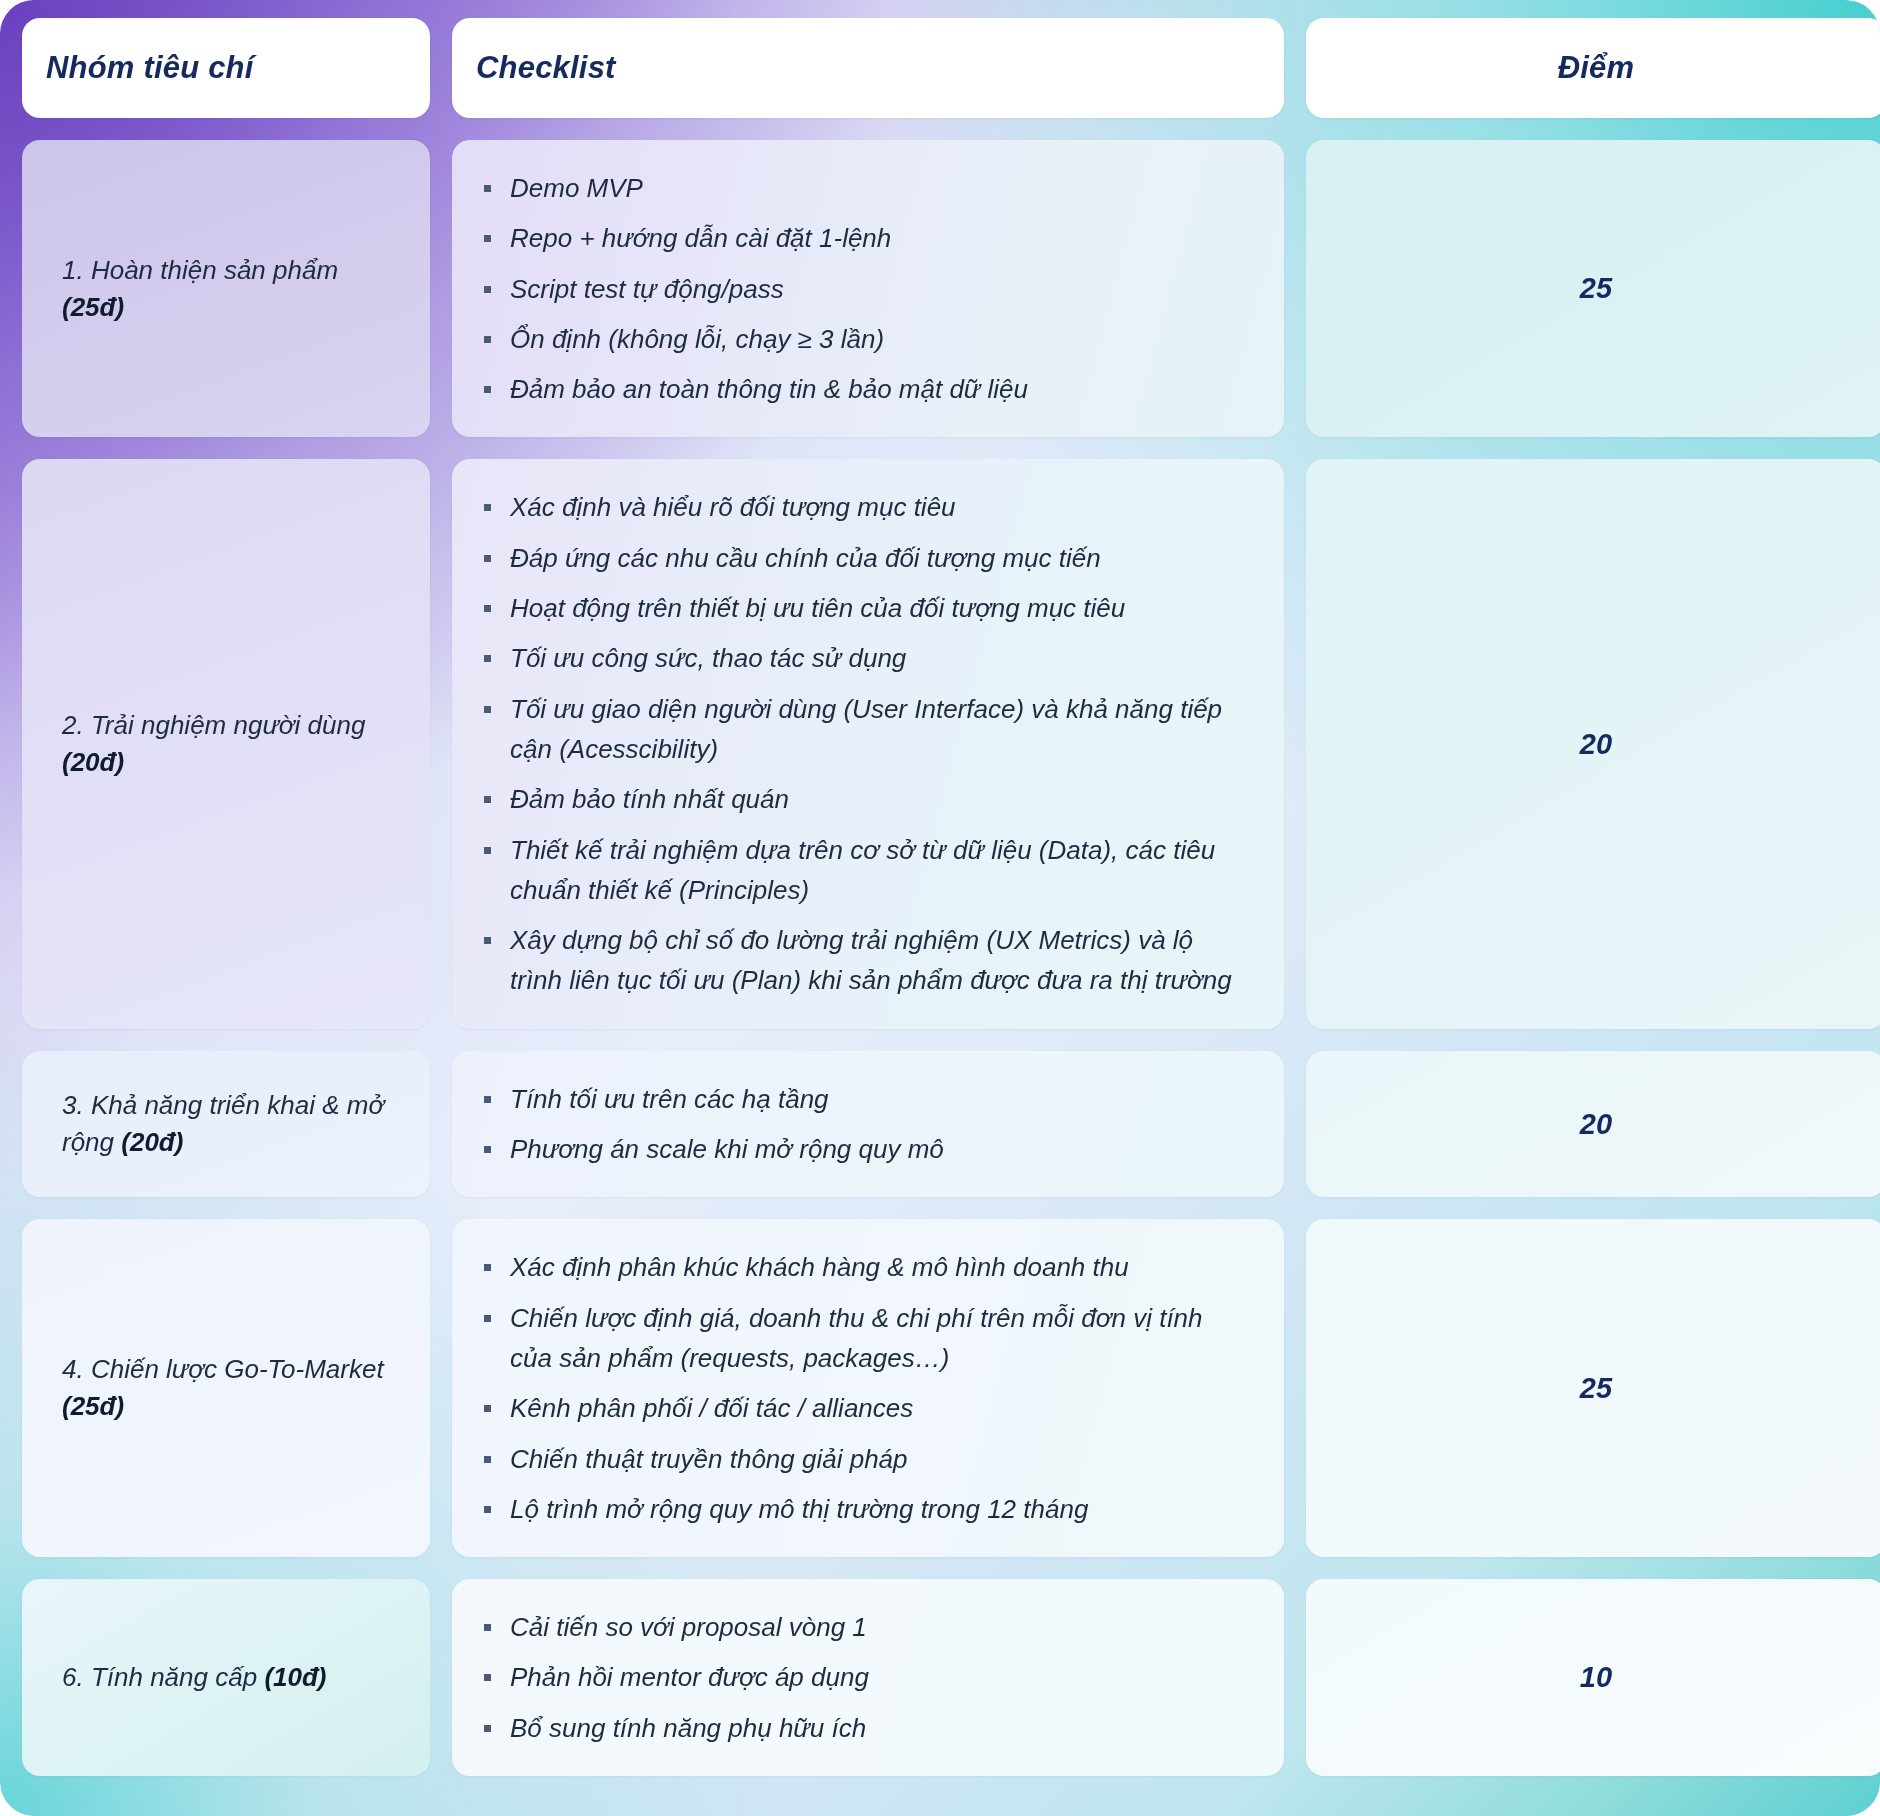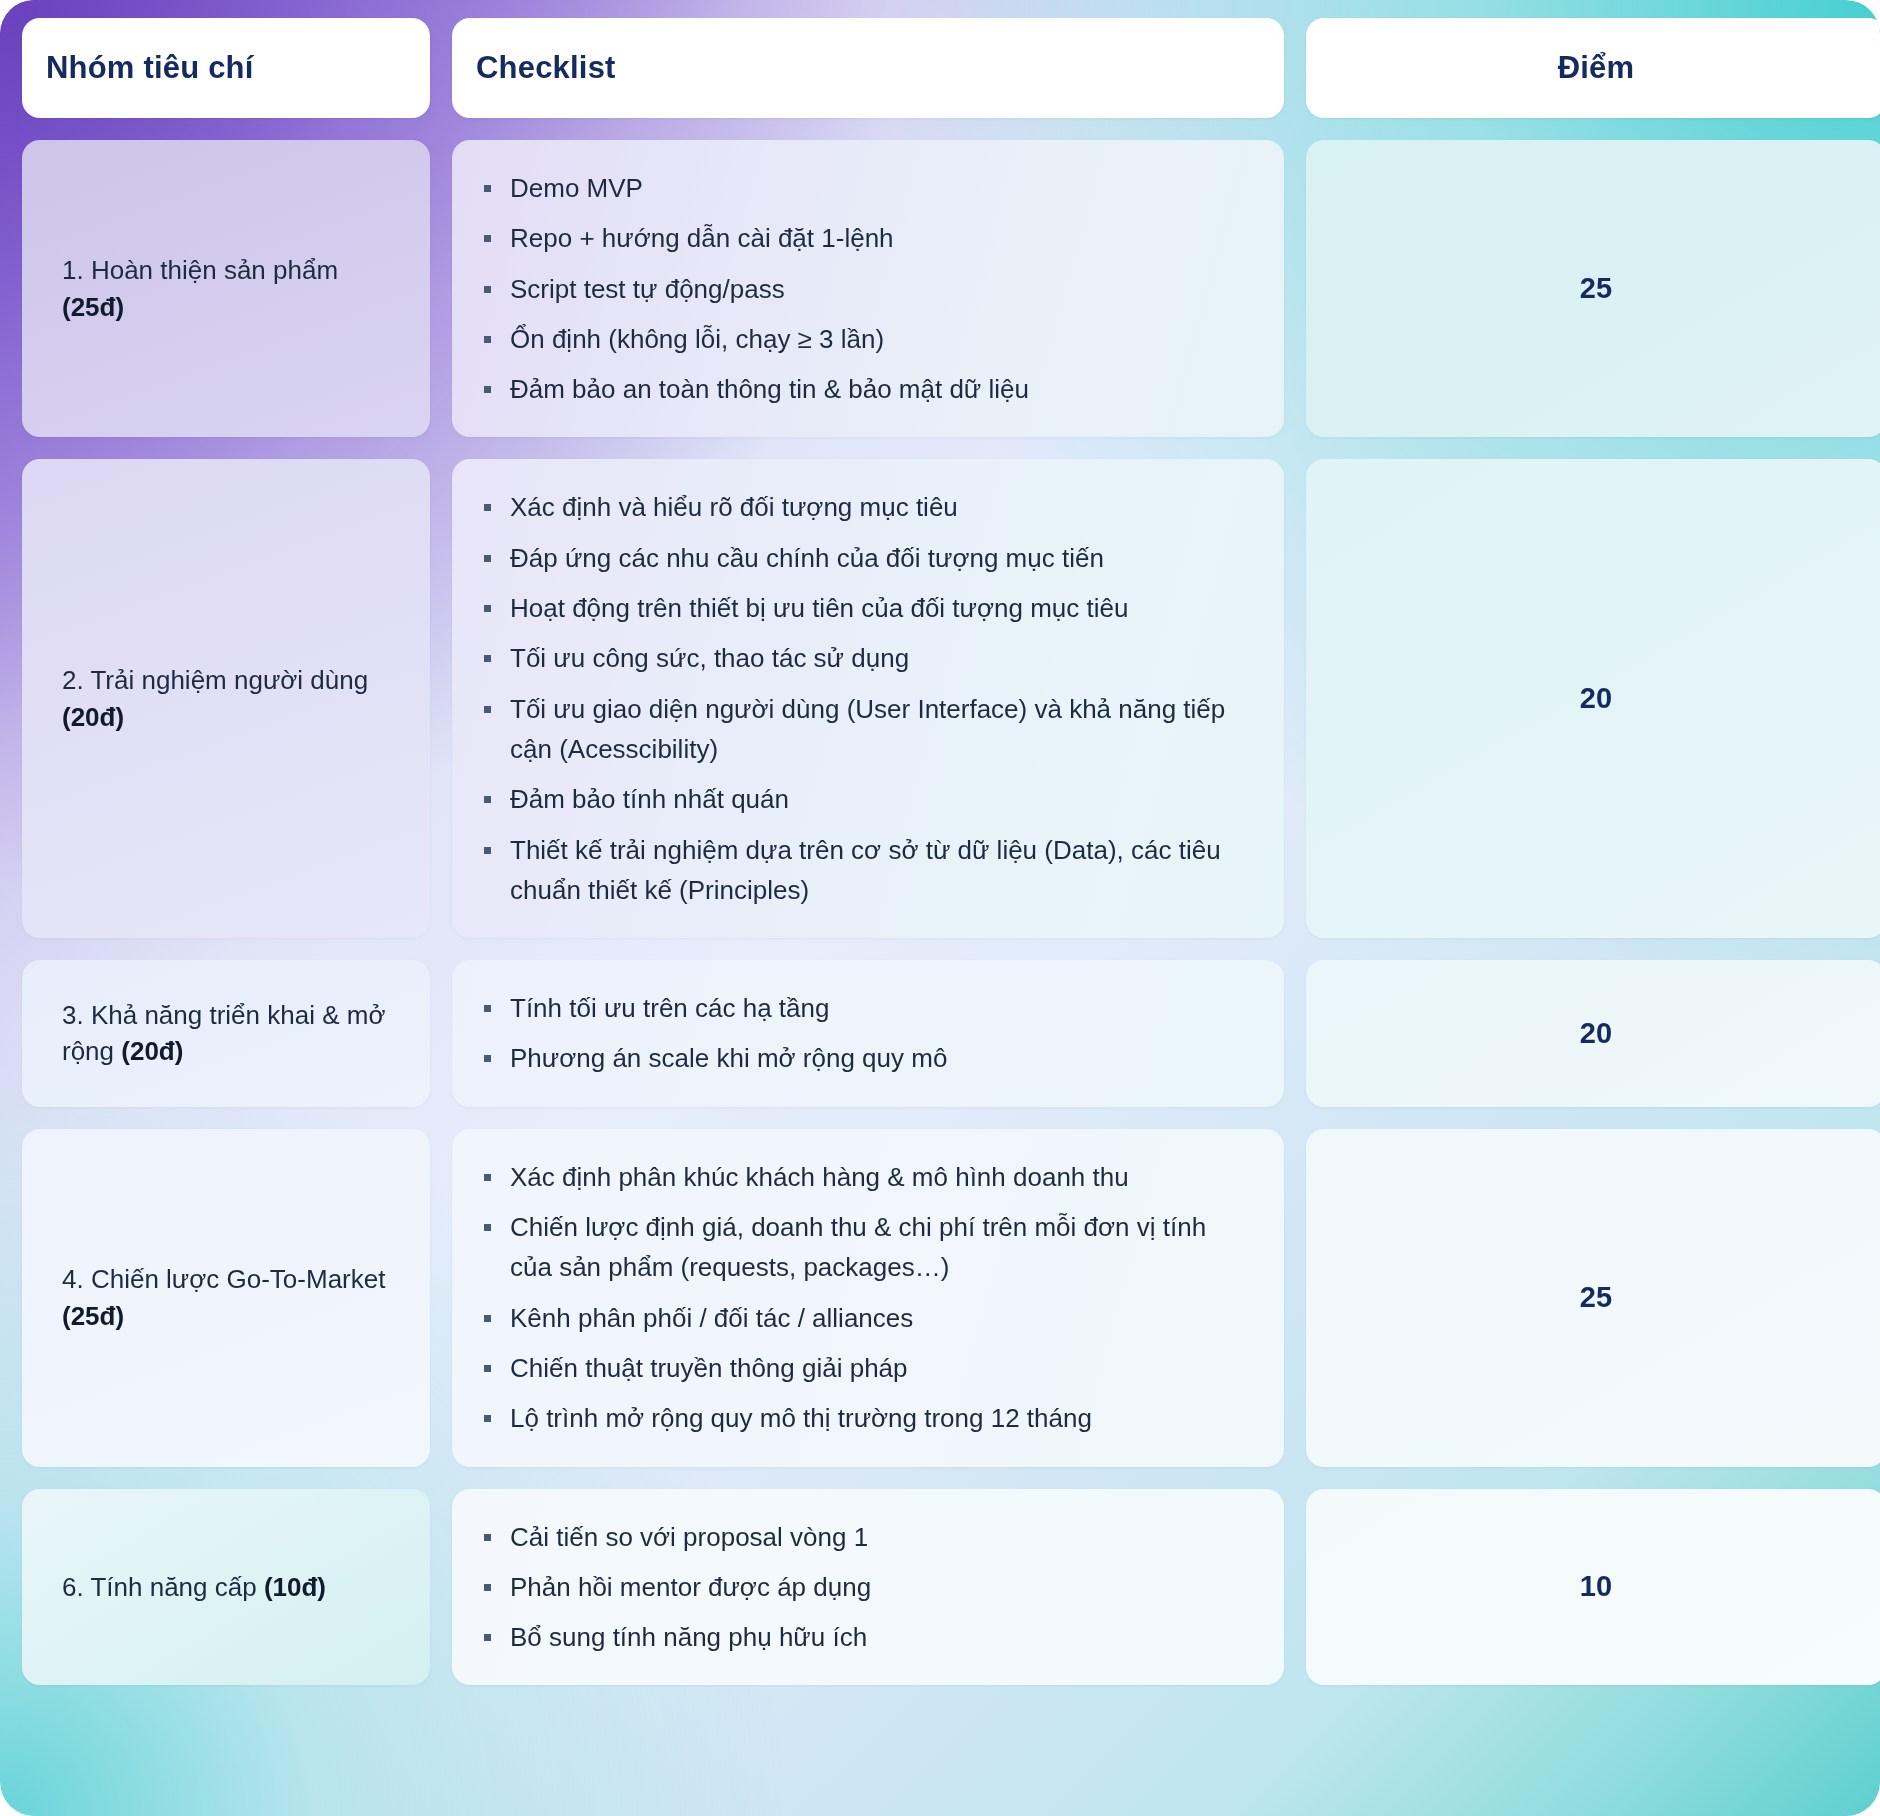--- a/index.html
+++ b/index.html
@@ -24,20 +24,21 @@
         #7d5bc6 0%,
         #9f86dc 10%,
         #cfc6ef 20%,
         #dfe4f7 32%,
         #e7edfb 46%,
         #dfeaf8 58%,
         #cfe6f4 70%,
         #bfe6ee 82%,
         #8fdcdc 92%,
         #5ecfd0 100%);
+    font-style: italic;
   }
   
   #canvas::before {
     content: "";
     position: absolute;
     inset: 0;
     border-radius: 34px;
     background:
       radial-gradient(circle at 100% 0%, rgba(60,205,205,0.95) 0%, rgba(90,214,214,0.55) 16%, rgba(120,220,222,0.0) 38%),
       radial-gradient(circle at 0% 100%, rgba(60,205,205,0.75) 0%, rgba(110,216,216,0.35) 12%, rgba(120,220,222,0.0) 30%),
@@ -188,20 +189,21 @@
     </div>
     <div class="cell cell-check r2-chk">
       <ul>
         <li>Xác định và hiểu rõ đối tượng mục tiêu</li>
         <li>Đáp ứng các nhu cầu chính của đối tượng mục tiến</li>
         <li>Hoạt động trên thiết bị ưu tiên của đối tượng mục tiêu</li>
         <li>Tối ưu công sức, thao tác sử dụng</li>
         <li>Tối ưu giao diện người dùng (User Interface) và khả năng tiếp cận (Acesscibility)</li>
         <li>Đảm bảo tính nhất quán</li>
         <li>Thiết kế trải nghiệm dựa trên cơ sở từ dữ liệu (Data), các tiêu chuẩn thiết kế (Principles)</li>
+        <li>Xây dựng bộ chỉ số đo lường trải nghiệm (UX Metrics) và lộ trình liên tục tối ưu (Plan) khi sản phẩm được đưa ra thị trường</li>
       </ul>
     </div>
     <div class="cell cell-score r2-sc">
       <span>20</span>
     </div>
 
     <div class="cell cell-criteria r3-crit">
       <span><span>3. Khả năng triển khai &amp; mở rộng </span><b>(20đ)</b></span>
     </div>
     <div class="cell cell-check r3-chk">

